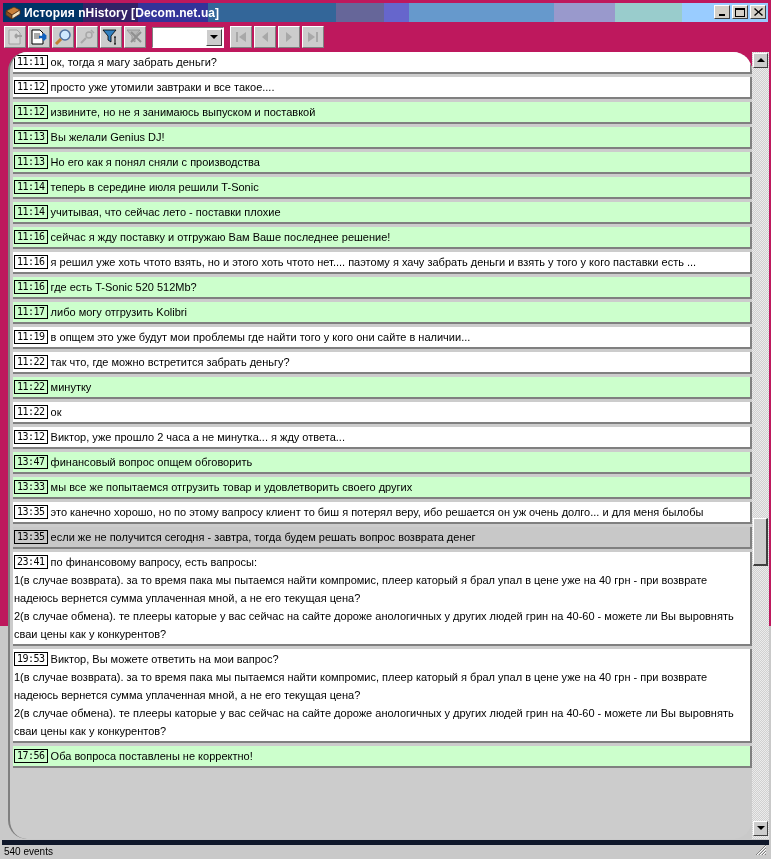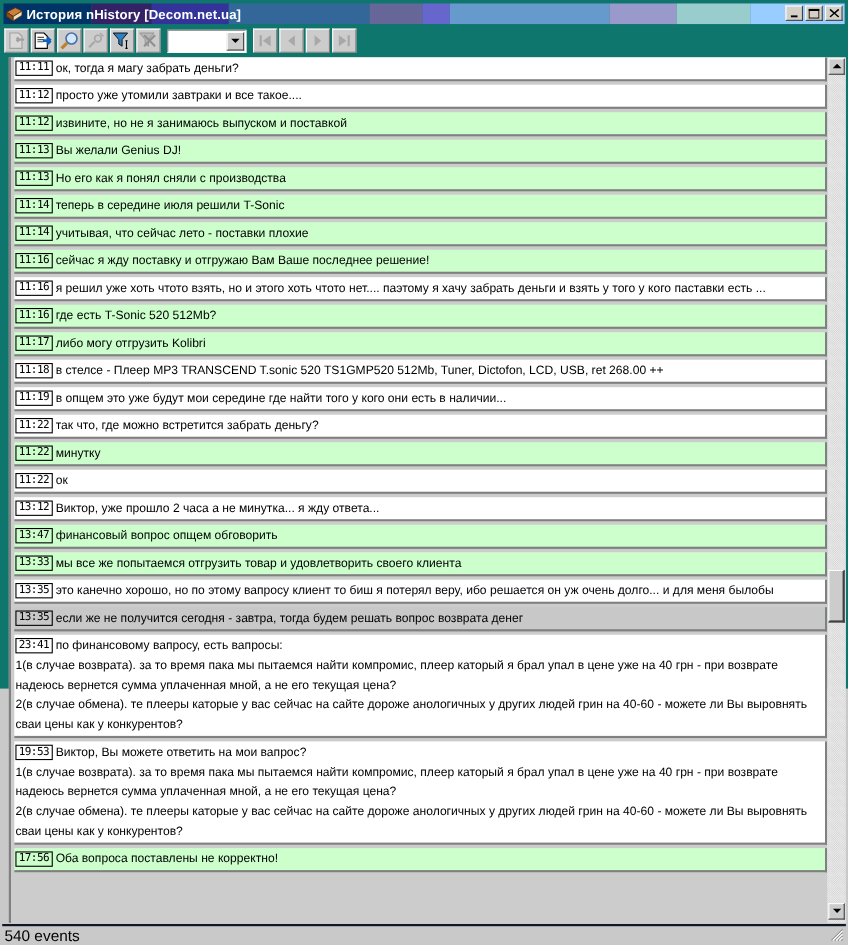--- a/index.html
+++ b/index.html
@@ -1,56 +1,56 @@
 <!DOCTYPE html>
 <html><head>
 <meta charset="utf-8">
 <style>
   * { box-sizing: border-box; margin: 0; padding: 0; }
   html, body { width: 771px; height: 859px; overflow: hidden; background: #c9c9c9; }
   body { font-family: "Liberation Sans", "DejaVu Sans", sans-serif; font-size: 11px; color: #000; position: relative; }
 
-  .window { position: absolute; left: 0; top: 0; width: 771px; height: 626px; background: #0f766e; }
+  .window { position: absolute; left: 0; top: 0; width: 771px; height: 626px; background: #be185d; }
 
   
   .titlebar { position: absolute; left: 3px; top: 3px; width: 765px; height: 19px; display: flex; overflow: hidden; }
   .tseg { height: 100%; }
   .title-content { position: absolute; left: 3px; top: 3px; height: 19px; display: flex; align-items: center; gap: 3px; padding-left: 2px; }
   .title-icon { width: 16px; height: 14px; position: relative; }
   .title-text { color: #fff; font-weight: bold; font-size: 12px; letter-spacing: 0.1px; white-space: nowrap; }
   .win-btns { position: absolute; right: 5px; top: 5px; display: flex; gap: 0px; }
   .win-btn { width: 16px; height: 14px; background: #d4d0c8; border-top: 1px solid #fff; border-left: 1px solid #fff; border-right: 1px solid #404040; border-bottom: 1px solid #404040; display: flex; align-items: center; justify-content: center; font-size: 10px; font-weight: bold; line-height: 1; margin-left: 2px; }
   .win-btn.close { margin-left: 2px; }
 
   
   .toolbar { position: absolute; left: 4px; top: 25px; height: 24px; display: flex; align-items: center; }
   .tb-btn { width: 22px; height: 22px; border-top: 1px solid #fff; border-left: 1px solid #fff; border-right: 1px solid #808080; border-bottom: 1px solid #808080; background: #cccccc; margin-right: 2px; display: flex; align-items: center; justify-content: center; }
   .tb-btn svg { display: block; }
   .tb-combo { width: 72px; height: 21px; margin: 0 6px 0 4px; border-top: 1px solid #808080; border-left: 1px solid #808080; border-right: 1px solid #fff; border-bottom: 1px solid #fff; background: #fff; position: relative; }
   .tb-combo .arrow { position: absolute; right: 1px; top: 1px; width: 16px; height: 17px; background: #cccccc; border-top: 1px solid #fff; border-left: 1px solid #fff; border-right: 1px solid #404040; border-bottom: 1px solid #404040; display: flex; align-items: center; justify-content: center; }
 
   
-  .list { position: absolute; left: 8px; top: 52px; width: 744px; height: 787px; background: #cccccc; border-left: 2px solid #808080; overflow: hidden; }
+  .list { position: absolute; left: 8px; top: 52px; width: 744px; height: 787px; background: #cccccc; border-left: 2px solid #808080; overflow: hidden; border-radius: 19px; }
   .row { position: relative; margin: 0 0 3px 3px; width: 739px; border-right: 2px solid #808080; border-bottom: 2px solid #808080; padding: 1px 2px 1px 1px; line-height: 18px; font-size: 11px; }
   .row.white { background: #ffffff; }
   .row.green { background: #ccffcc; }
   .row.gray { background: #c8c8c8; }
   .time { display: inline-block; border: 1px solid #000; padding: 0 2px; height: 14px; line-height: 12px; font-size: 10px; margin-right: 3px; vertical-align: 1px; font-family: "DejaVu Sans Mono", "Liberation Mono", monospace; letter-spacing: -0.5px; }
   .line { white-space: nowrap; }
 
   
   .scrollbar { position: absolute; left: 752px; top: 52px; width: 17px; height: 787px;
     background-color: #ececec;
     background-image: linear-gradient(45deg, #d0d0d0 25%, transparent 25%, transparent 75%, #d0d0d0 75%), linear-gradient(45deg, #d0d0d0 25%, transparent 25%, transparent 75%, #d0d0d0 75%);
     background-size: 2px 2px; background-position: 0 0, 1px 1px; }
   .sb-btn { position: absolute; left: 1px; width: 15px; height: 15px; background: #cccccc; border-top: 1px solid #fff; border-left: 1px solid #fff; border-right: 1px solid #404040; border-bottom: 1px solid #404040; display: flex; align-items: center; justify-content: center; }
   .sb-thumb { position: absolute; left: 1px; top: 466px; width: 15px; height: 48px; background: #cccccc; border-top: 1px solid #fff; border-left: 1px solid #fff; border-right: 2px solid #404040; border-bottom: 2px solid #404040; }
 
   
-  .statusbar { position: absolute; left: 2px; top: 840px; width: 767px; height: 18px; border-top: 2px solid #0f172a; display: flex; align-items: center; padding-left: 2px; font-size: 14px; }
+  .statusbar { position: absolute; left: 2px; top: 840px; width: 767px; height: 18px; border-top: 5px solid #0f172a; display: flex; align-items: center; padding-left: 2px; font-size: 10px; }
   .grip { position: absolute; right: 2px; bottom: 2px; width: 12px; height: 12px; }
 </style>
 </head>
 <body>
 
 <div class="window">
 
   <div class="titlebar" id="titlebar">
       <div class="tseg" style="width: 80px; background: rgb(0, 51, 102);"></div>
       <div class="tseg" style="width: 55px; background: rgb(51, 34, 102);"></div>
@@ -191,42 +191,39 @@
       <div class="row white">
         <div class="line"><span class="time">11:16</span><span>я решил уже хоть чтото взять, но и этого хоть чтото нет.... паэтому я хачу забрать деньги и взять у того у кого паставки есть ...</span></div>
       </div>
       <div class="row green">
         <div class="line"><span class="time">11:16</span><span>где есть T-Sonic 520 512Mb?</span></div>
       </div>
       <div class="row green">
         <div class="line"><span class="time">11:17</span><span>либо могу отгрузить Kolibri</span></div>
       </div>
       <div class="row white">
-        <div class="line"><span class="time">11:18</span><span>в стелсе - Плеер MP3 TRANSCEND T.sonic 520 TS1GMP520 512Mb, Tuner, Dictofon, LCD, USB, ret 268.00 ++</span></div>
-      </div>
-      <div class="row white">
-        <div class="line"><span class="time">11:19</span><span>в опщем это уже будут мои середине где найти того у кого они есть в наличии...</span></div>
+        <div class="line"><span class="time">11:19</span><span>в опщем это уже будут мои проблемы где найти того у кого они сайте в наличии...</span></div>
       </div>
       <div class="row white">
         <div class="line"><span class="time">11:22</span><span>так что, где можно встретится забрать деньгу?</span></div>
       </div>
       <div class="row green">
         <div class="line"><span class="time">11:22</span><span>минутку</span></div>
       </div>
       <div class="row white">
         <div class="line"><span class="time">11:22</span><span>ок</span></div>
       </div>
       <div class="row white">
         <div class="line"><span class="time">13:12</span><span>Виктор, уже прошло 2 часа а не минутка... я жду ответа...</span></div>
       </div>
       <div class="row green">
         <div class="line"><span class="time">13:47</span><span>финансовый вопрос опщем обговорить</span></div>
       </div>
       <div class="row green">
-        <div class="line"><span class="time">13:33</span><span>мы все же попытаемся отгрузить товар и удовлетворить своего клиента</span></div>
+        <div class="line"><span class="time">13:33</span><span>мы все же попытаемся отгрузить товар и удовлетворить своего других</span></div>
       </div>
       <div class="row white">
         <div class="line"><span class="time">13:35</span><span>это канечно хорошо, но по этому вапросу клиент то биш я потерял веру, ибо решается он уж очень долго... и для меня былобы</span></div>
       </div>
       <div class="row gray">
         <div class="line"><span class="time">13:35</span><span>если же не получится сегодня - завтра, тогда будем решать вопрос возврата денег</span></div>
       </div>
       <div class="row white">
         <div class="line"><span class="time">23:41</span><span>по финансовому вапросу, есть вапросы:</span></div>
         <div class="line"><span>1(в случае возврата). за то время пака мы пытаемся найти компромис, плеер каторый я брал упал в цене уже на 40 грн - при возврате</span></div>

